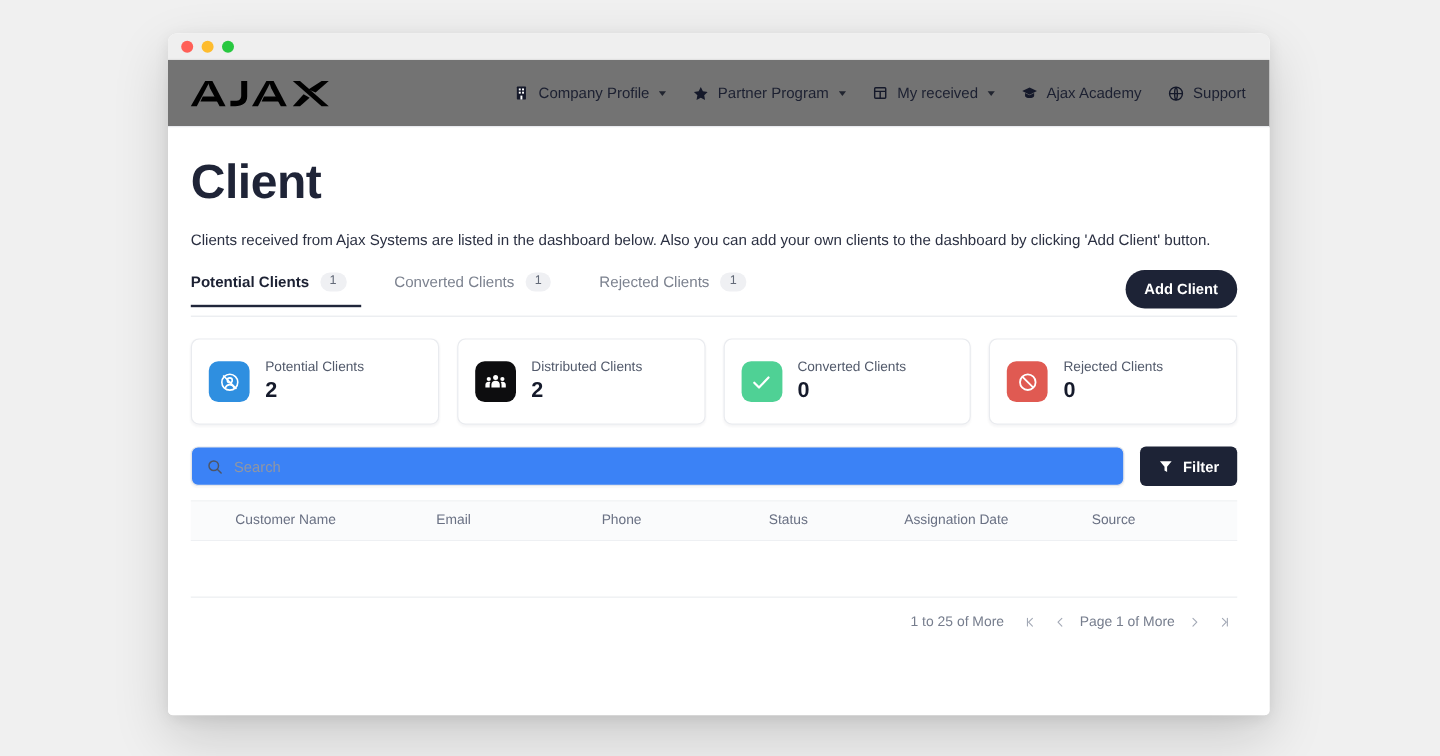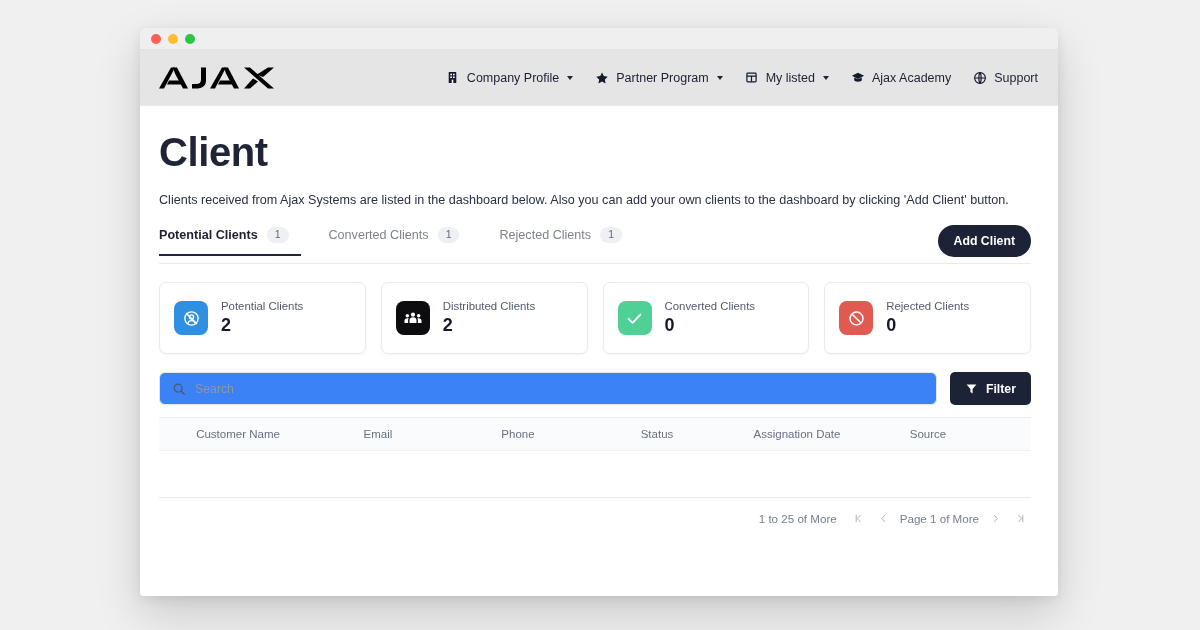--- a/index.html
+++ b/index.html
@@ -39,21 +39,21 @@
     border-bottom: 1px solid #e2e2e2;
   }
   .dot { width: 10px; height: 10px; border-radius: 50%; }
   .dot.red    { background: #ff5f57; }
   .dot.yellow { background: #febc2e; }
   .dot.green  { background: #28c840; }
 
   
   .siteheader {
     height: 56px;
-    background: #e5e5e5;
+    background: #737373;
     border-bottom: 1px solid #e9ebef;
     display: flex;
     align-items: center;
     padding: 0 20px 0 18px;
   }
 
   .logo {
     width: 118px;
     height: 26px;
     flex: none;
@@ -361,21 +361,21 @@
         <span class="caret"></span>
       </div>
 
       <div class="nav-item">
         <span class="nav-icon">
           <svg width="13" height="13" viewBox="0 0 24 24" fill="none" stroke="currentColor" stroke-width="2.2">
             <rect x="3.5" y="4" width="17" height="16" rx="1.5"></rect>
             <path d="M3.5 9.5h17M12 9.5V20"></path>
           </svg>
         </span>
-        <span>My listed</span>
+        <span>My received</span>
         <span class="caret"></span>
       </div>
 
       <div class="nav-item">
         <span class="nav-icon">
           <svg width="15" height="15" viewBox="0 0 24 24" fill="currentColor">
             <path d="M12 4L1.5 9.2 12 14.4l10.5-5.2z"></path>
             <path d="M5.5 12v4.2c0 1.7 3 3 6.5 3s6.5-1.3 6.5-3V12l-6.5 3.2z"></path>
           </svg>
         </span>

